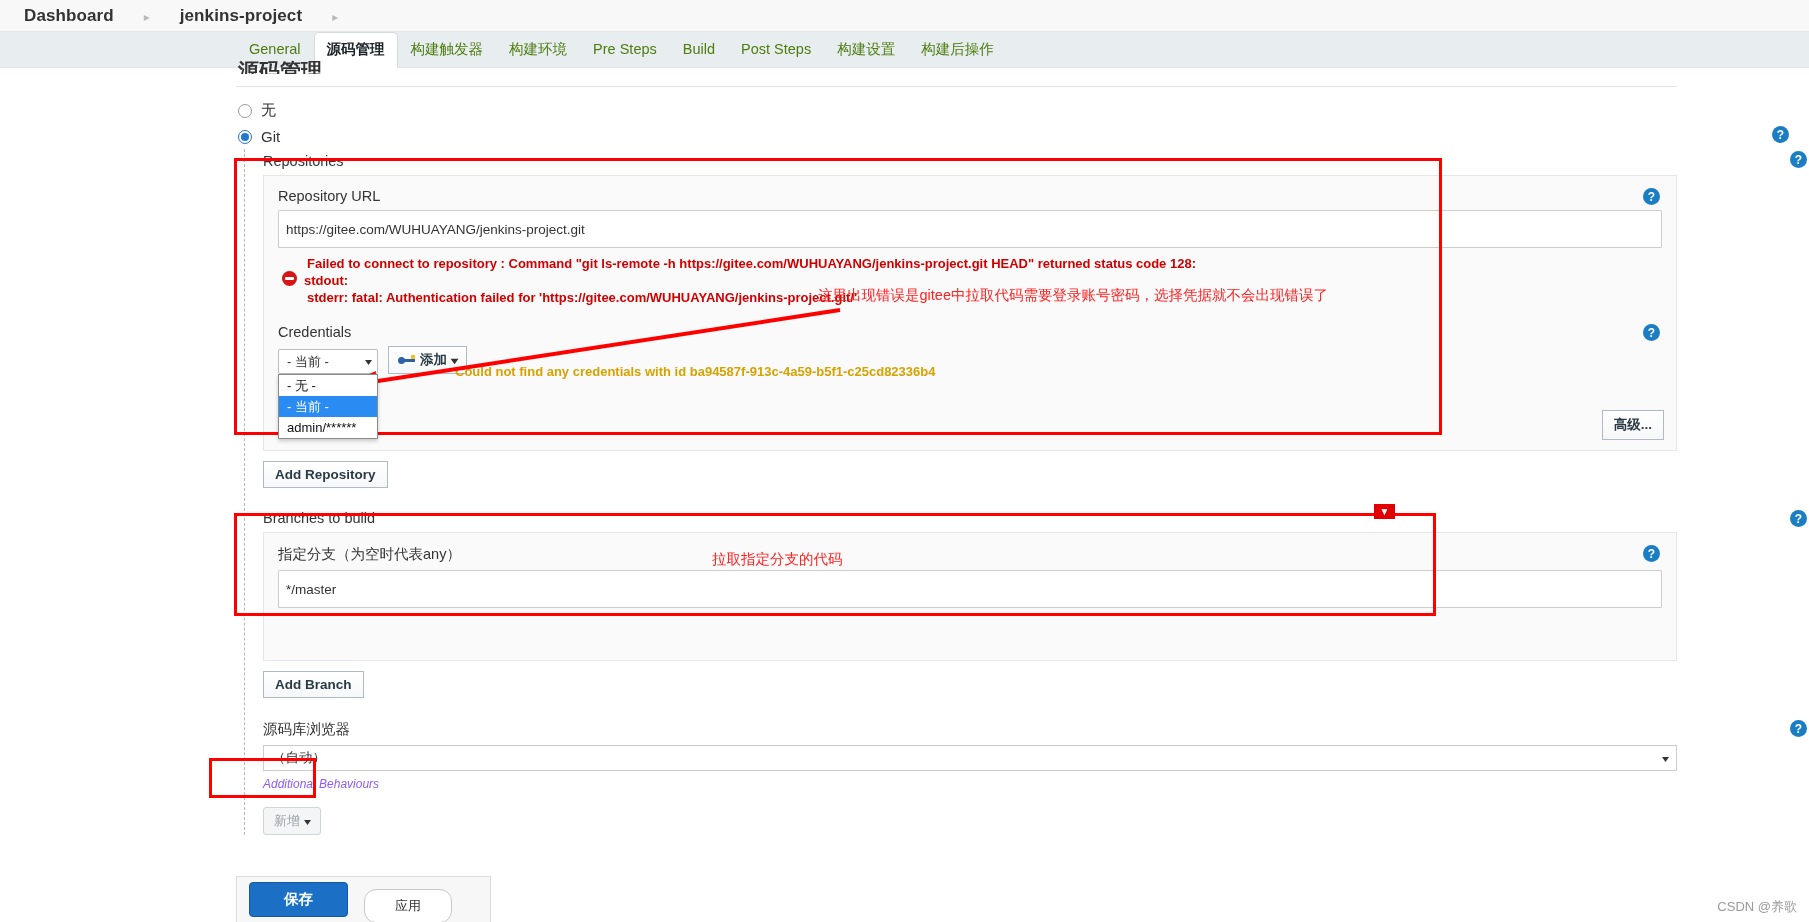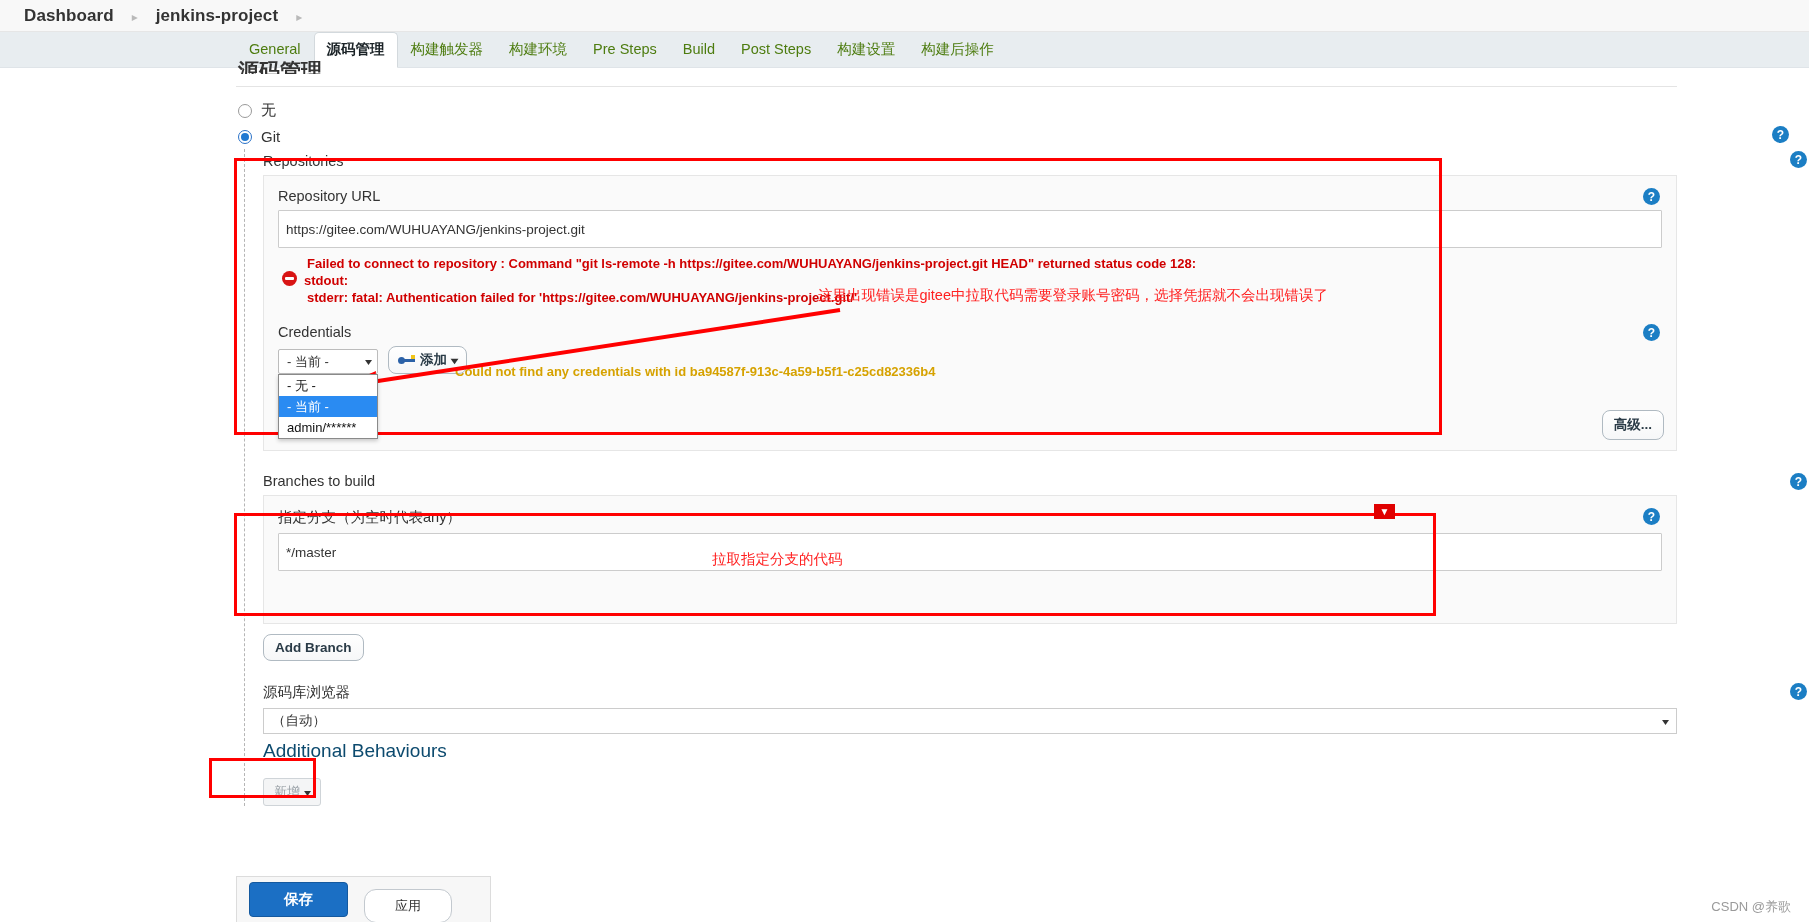--- a/index.html
+++ b/index.html
@@ -13,21 +13,21 @@
   .page { position: relative; width: 1809px; height: 922px; background: #fff; }
 
   
   .breadcrumb-bar {
     height: 32px;
     background: #f8f8f8;
     border-bottom: 1px solid #e6e6e6;
     display: flex;
     align-items: center;
     padding-left: 24px;
-    gap: 4px;
+    gap: 16px;
   }
   .crumb {
     font-size: 17px;
     font-weight: bold;
     color: #333;
     letter-spacing: .1px;
   }
   .crumb-sep {
     color: #b9b9b9;
     font-size: 12px;
@@ -221,21 +221,21 @@
     border-radius: 2px;
   }
   .caret {
     font-size: 10px;
     color: #333;
     transform: scaleX(1.4);
   }
   .btn {
     border: 1px solid #b0bac2;
     background: linear-gradient(#ffffff, #f6f7f8);
-    border-radius: 8px;
+    border-radius: 0;
     font-size: 13.5px;
     color: #2a3b47;
     font-weight: bold;
     padding: 5px 11px;
     cursor: pointer;
     white-space: nowrap;
     font-family: "Liberation Sans", sans-serif;
   }
   .btn-add { display: flex; align-items: center; gap: 5px; padding: 4px 9px; }
   .key-icon { display: inline-block; width: 17px; height: 12px; position: relative; }
@@ -355,27 +355,27 @@
     font-size: 13px;
     border-radius: 12px;
     padding: 7px 30px;
     cursor: pointer;
     font-family: "Liberation Sans", sans-serif;
     margin-top: 12px;
   }
 
   .watermark {
     position: absolute;
-    right: 18px; bottom: 6px;
+    right: 12px; bottom: 6px;
     color: #9a9a9a;
     font-size: 13px;
     z-index: 50;
   }
 
-  .addl-behaviours { font-size: 19px; color: #0c4a6e; padding: 6px 0 4px 0; }
+  .addl-behaviours { font-size: 12px; color: #8b5cf6; padding: 6px 0 4px 0; font-style: italic; }
   .ghost-btn {
     border: 1px solid #cfd4d8;
     background: #f4f5f6;
     color: #9aa1a7;
     border-radius: 3px;
     font-size: 13px;
     padding: 4px 10px;
     display: inline-flex;
     align-items: center;
     gap: 5px;
@@ -481,20 +481,23 @@
               </button>
               <span class="warn-text" style="position:absolute; left:177px; top:18px;">Could not find any credentials with id ba94587f-913c-4a59-b5f1-c25cd82336b4</span>
             </div>
 
             <div style="height:62px;"></div>
 
             <button class="btn adv-btn">高级...</button>
           </div>
         </div>
 
+        <div style="padding-top:10px;">
+          <button class="btn">Add Repository</button>
+        </div>
 
         <div class="field-label" style="position:relative; padding-top:22px;">
           <span>Branches to build</span>
           <span class="help-icon help-abs" style="right:-130px; top:22px;">?</span>
         </div>
 
         <div class="panel" style="padding:0;">
           <div class="panel-inner" style="padding:12px 14px 22px 14px; position:relative;">
             <div class="field-label" style="position:relative; padding-top:0;">
               <span class="field-label-cn">指定分支（为空时代表any）</span>

